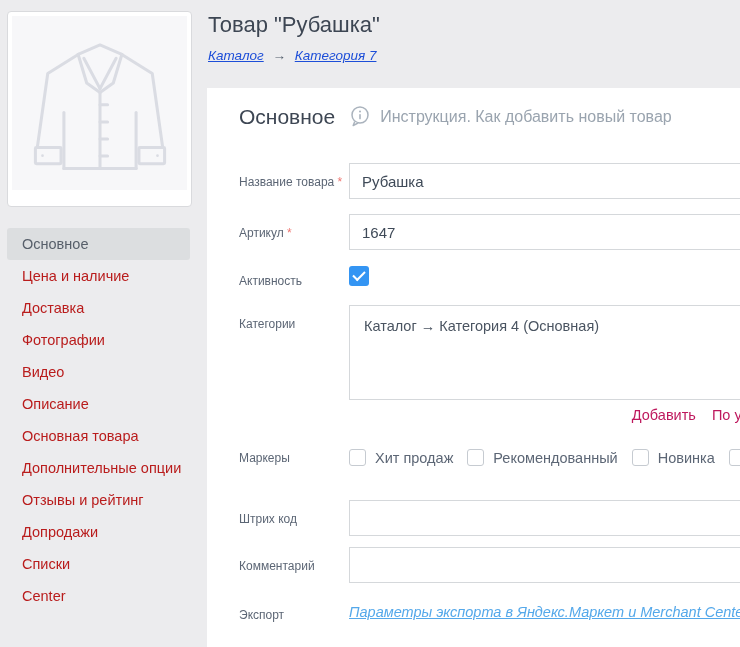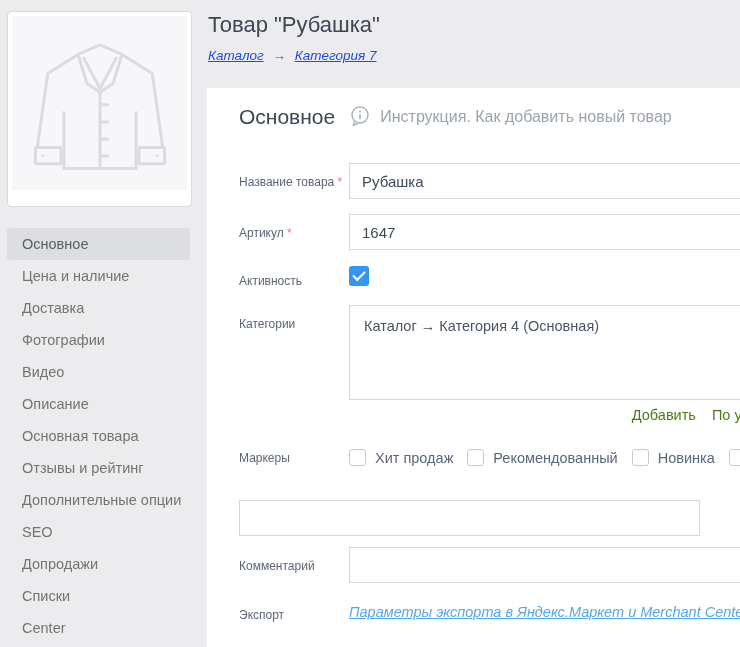--- a/index.html
+++ b/index.html
@@ -17,21 +17,21 @@
     background:#ffffff; border:1px solid #d9dadd; border-radius:4px;
     padding:4px 4px 0 4px;
   }
   .photo-area {
     width:100%; height:174px; background:#f7f7f9;
     display:flex; align-items:center; justify-content:center;
   }
   .menu { position:absolute; left:0; top:228px; width:207px; }
   .menu-item {
     height:32px; line-height:32px; padding-left:15px; margin:0 17px 0 7px;
-    font-size:14.5px; color:#737373; border-radius:3px; cursor:pointer;
+    font-size:14.5px; color:#b91c1c; border-radius:3px; cursor:pointer;
     white-space:nowrap; overflow:hidden;
   }
   .menu-item.active { background:#dcdee0; color:#575f6a; }
 
   
   .content { position:absolute; left:207px; top:0; width:720px; height:647px; }
   .page-title { padding:12px 0 0 1px; font-size:22px; color:#3d4653; }
   .breadcrumb { padding:10px 0 0 1px; font-size:13.5px; color:#4d5866; }
   .breadcrumb a { color:#1d4ed8; font-style:italic; text-decoration:underline; cursor:pointer; }
   .breadcrumb .sep { margin:0 5px; }
@@ -63,21 +63,21 @@
   .checkbox-on::after {
     content:""; position:absolute; left:4px; top:5px; width:10px; height:5px;
     border-left:2.5px solid #fff; border-bottom:2.5px solid #fff;
     transform:rotate(-45deg);
   }
   .categories-box {
     width:461px; height:95px; border:1px solid #d5d8db; background:#fff;
     padding:12px 14px; font-size:14.5px; color:#4a5461; cursor:text;
   }
   .cat-links { text-align:right; padding-top:7px; font-size:14.5px; white-space:nowrap; }
-  .cat-links a { color:#4d7c0f; text-decoration:none; cursor:pointer; }
+  .cat-links a { color:#be185d; text-decoration:none; cursor:pointer; }
   .cat-links a + a { margin-left:12px; }
   .row-markers { margin-bottom:31px; }
   .markers { display:flex; align-items:center; padding-top:7px; white-space:nowrap; width:500px; }
   .marker { display:flex; align-items:center; margin-right:14px; cursor:pointer; }
   .checkbox-off {
     width:17px; height:17px; border:1px solid #c6cbd1; border-radius:3px;
     background:#fff; flex:none; margin-right:9px; cursor:pointer;
   }
   .marker-label { font-size:14.5px; color:#5c6675; }
   .row-barcode { margin-bottom:11px; }
@@ -125,23 +125,22 @@
       </div>
     </div>
     <div class="menu">
       <div class="menu-item active">Основное</div>
       <div class="menu-item">Цена и наличие</div>
       <div class="menu-item">Доставка</div>
       <div class="menu-item">Фотографии</div>
       <div class="menu-item">Видео</div>
       <div class="menu-item">Описание</div>
       <div class="menu-item">Основная товара</div>
+      <div class="menu-item">Дополнительные опции</div>
       <div class="menu-item">Отзывы и рейтинг</div>
-      <div class="menu-item">Дополнительные опции</div>
-      <div class="menu-item">SEO</div>
       <div class="menu-item">Допродажи</div>
       <div class="menu-item">Списки</div>
       <div class="menu-item">Center</div>
     </div>
   </div>
 
   <div class="content">
     <div class="page-title">Товар "Рубашка"</div>
     <div class="breadcrumb">
       <a>Каталог</a>
@@ -217,20 +216,21 @@
             <span class="marker-label">Новинка</span>
           </span>
           <span class="marker">
             <span class="checkbox-off"></span>
 
           </span>
         </div>
       </div>
 
       <div class="row row-barcode">
+        <div class="row-label">Штрих код</div>
         <div class="row-ctrl">
           <input type="text" value="" style="">
         </div>
       </div>
 
       <div class="row row-comment">
         <div class="row-label">Комментарий</div>
         <div class="row-ctrl">
           <input type="text" value="" style="">
         </div>

